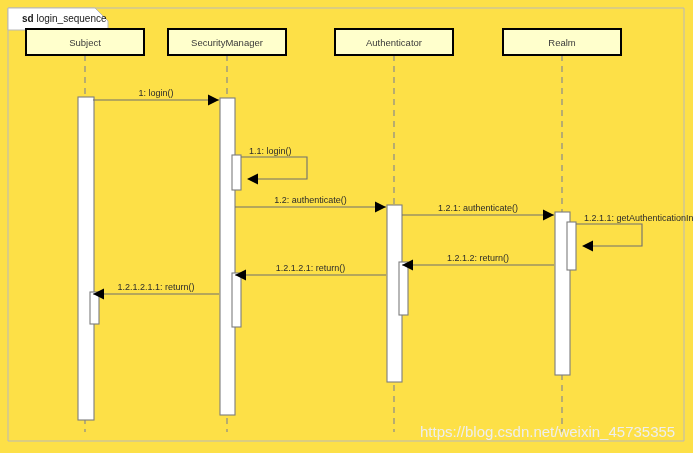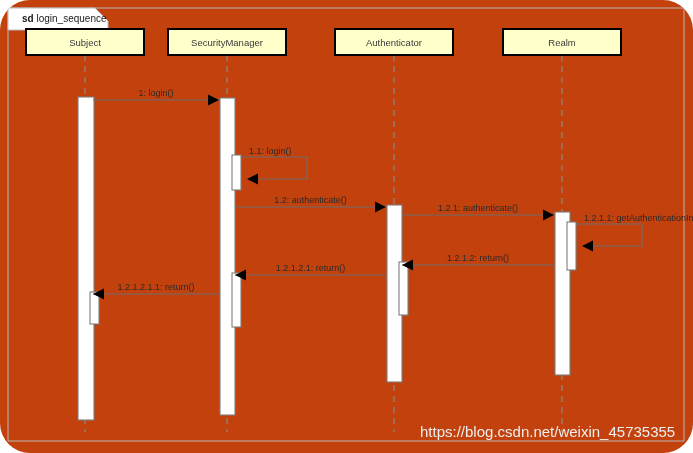--- a/index.html
+++ b/index.html
@@ -7,23 +7,22 @@
     padding: 0;
     background: #ffffff;
   }
   body {
     font-family: "Liberation Sans", sans-serif;
   }
   #canvas {
     position: relative;
     width: 693px;
     height: 453px;
-    background: #c2410c;
+    background: #fde047;
     overflow: hidden;
-    border-radius: 30px;
   }
   svg#diagram {
     position: absolute;
     top: 0;
     left: 0;
     width: 693px;
     height: 453px;
     display: block;
   }
   .frame-border {

